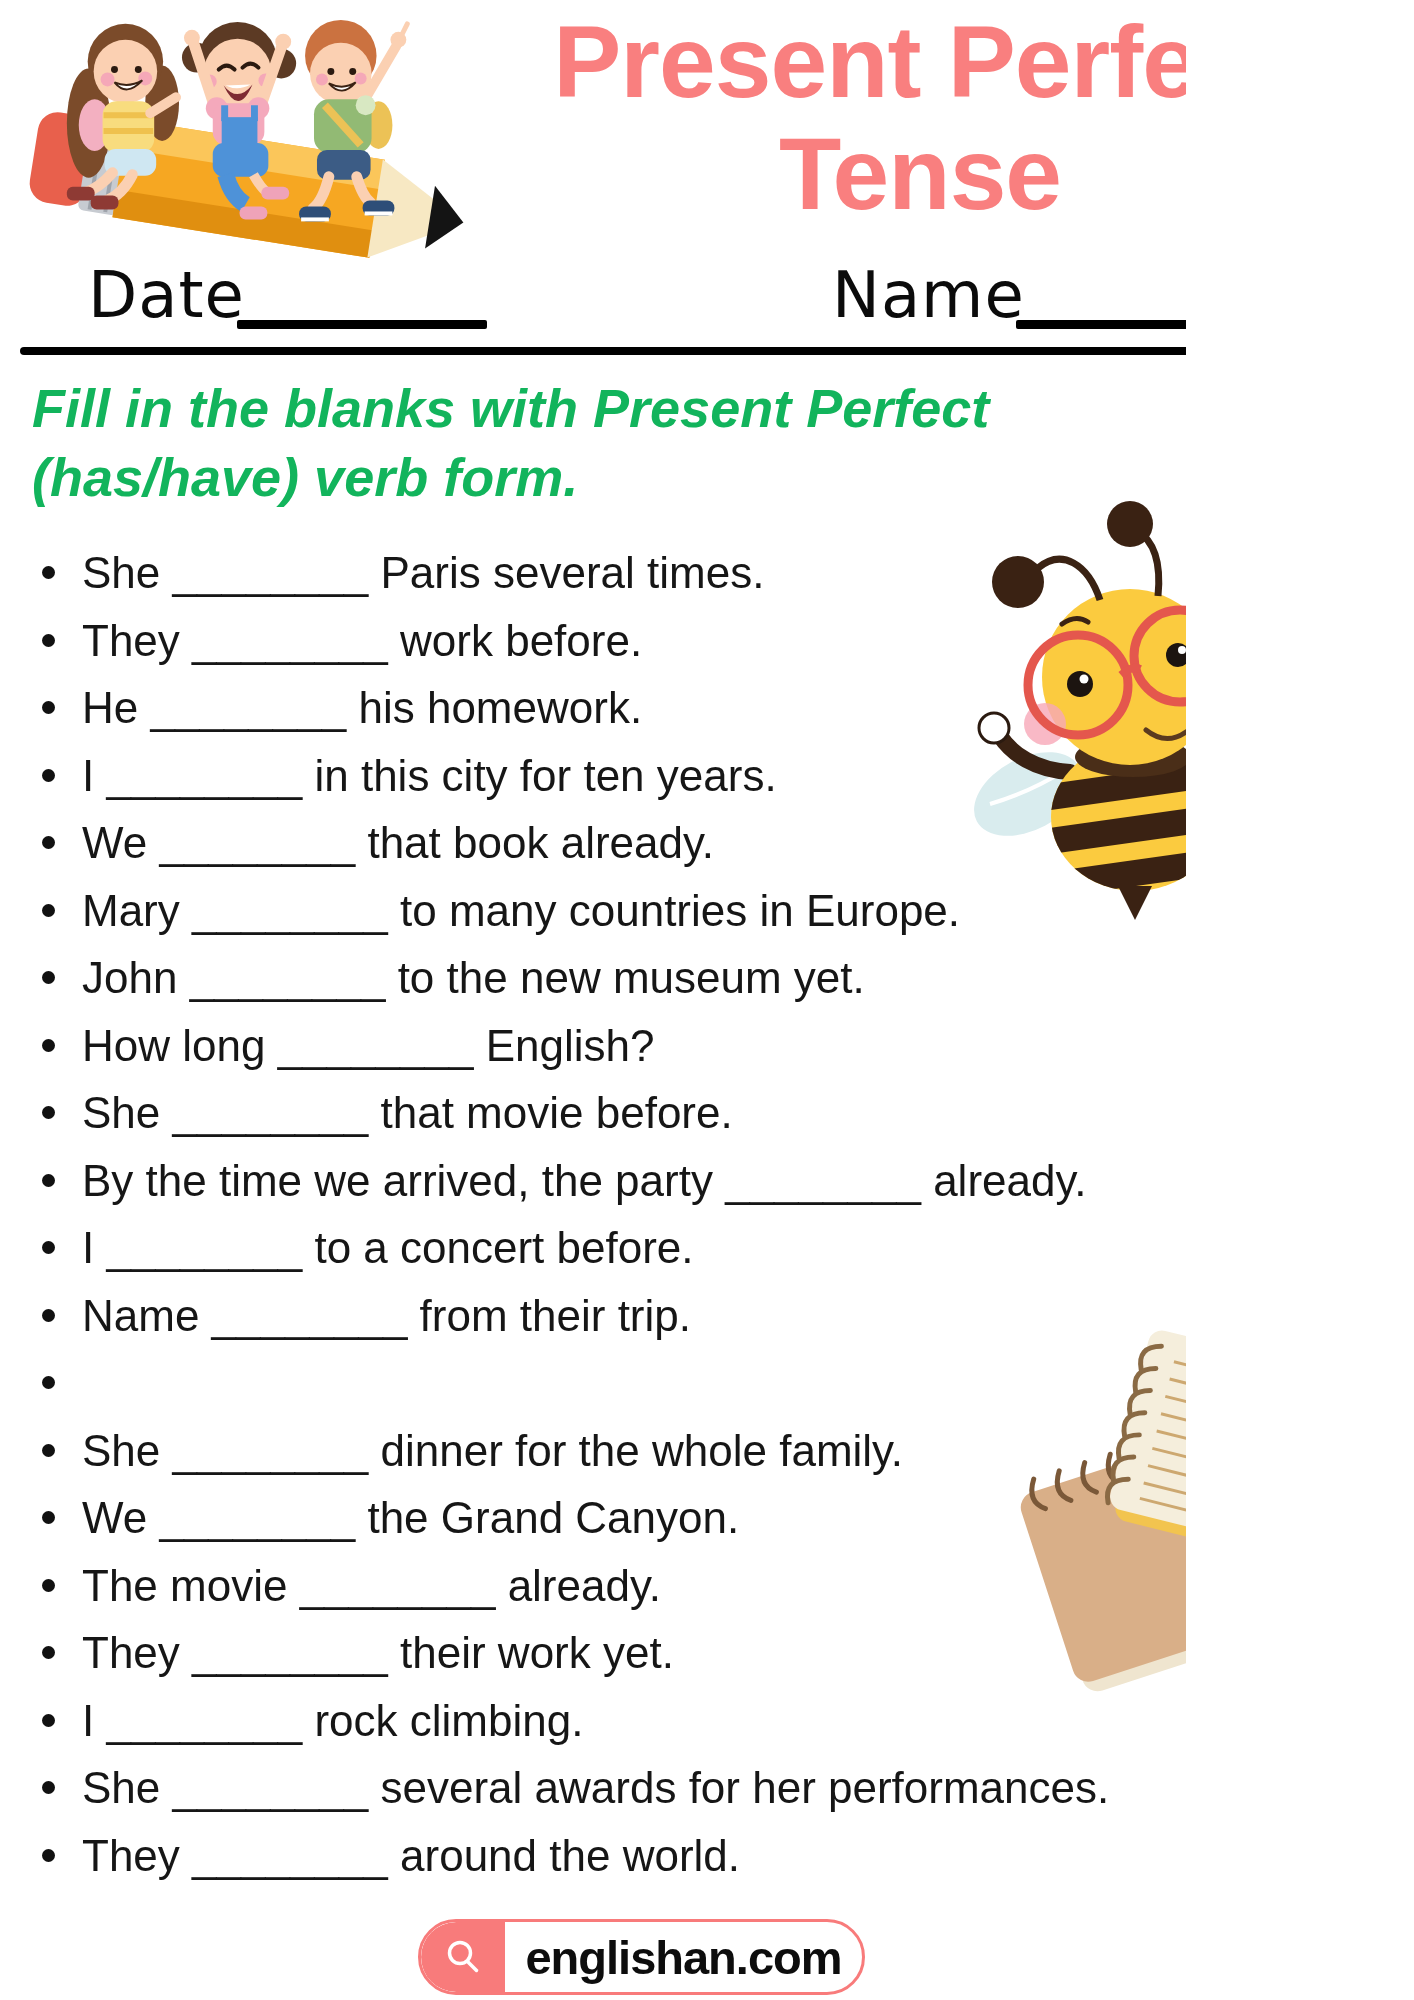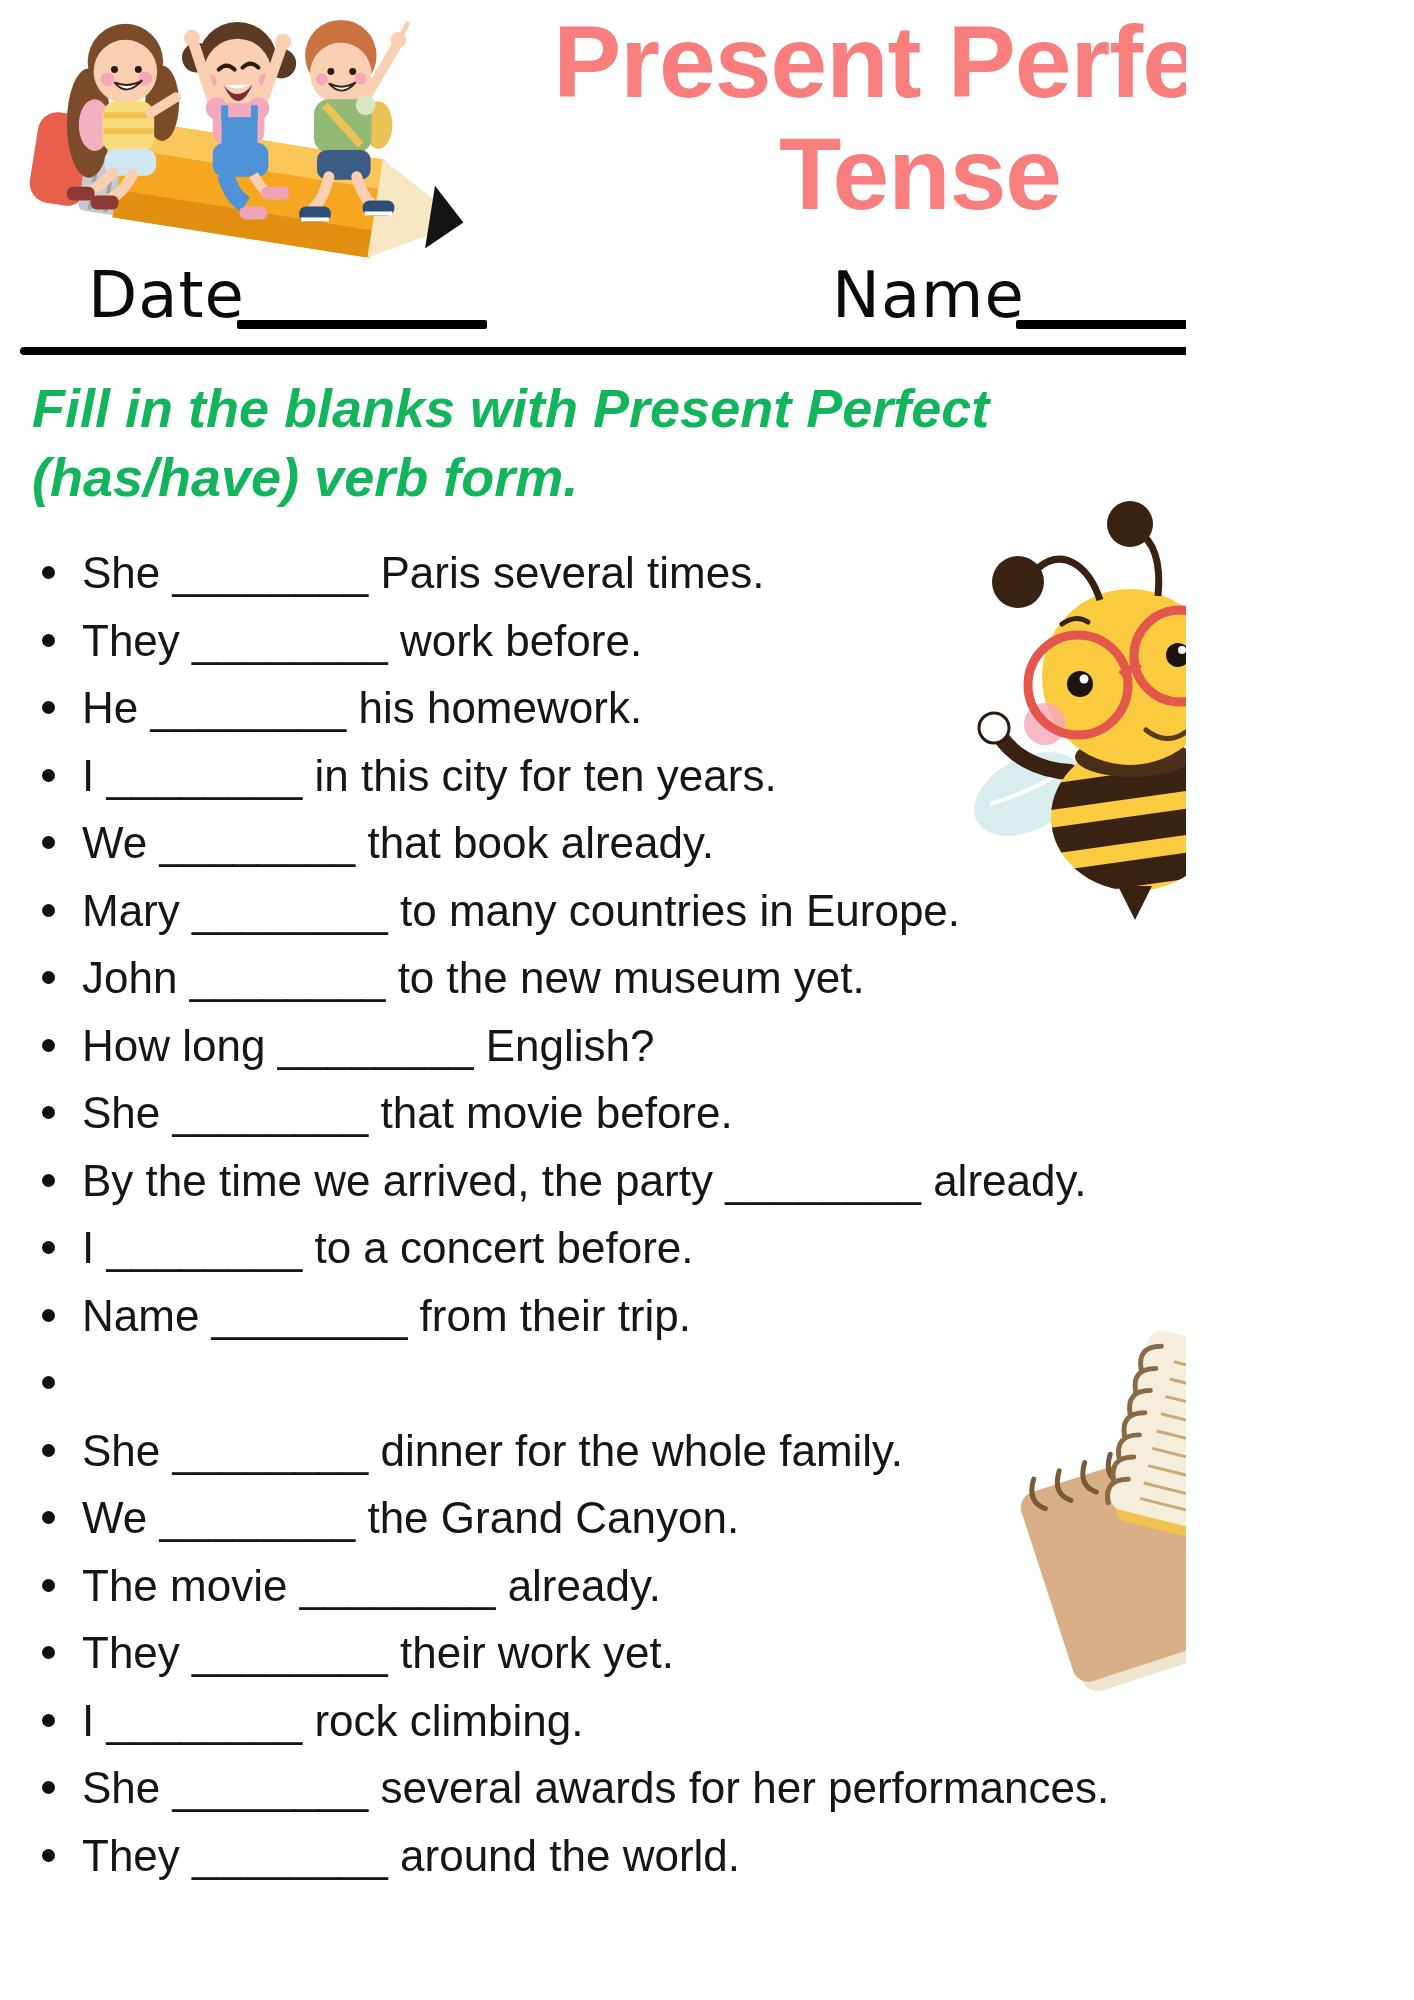--- a/index.html
+++ b/index.html
@@ -283,14 +283,23 @@
         <path d="M134,214 q-24,6 -14,28"></path>
       </g>
     </g>
     <g transform="rotate(20 330 150)">
       <rect x="318" y="50" width="26" height="162" rx="9" fill="#C89B6E"></rect>
       <polygon points="318,210 344,210 331,250" fill="#EBDCC3"></polygon>
       <polygon points="326,236 336,236 331,251" fill="#3A3A3A"></polygon>
     </g>
   </svg>
 
+  <div class="footer-pill">
+    <div class="search-seg">
+      <svg width="42" height="42" viewBox="0 0 42 42" xmlns="http://www.w3.org/2000/svg">
+        <circle cx="18" cy="17" r="10.5" fill="none" stroke="#ffffff" stroke-width="3.5"></circle>
+        <line x1="25.5" y1="25.5" x2="34.5" y2="34.5" stroke="#ffffff" stroke-width="3.5" stroke-linecap="round"></line>
+      </svg>
+    </div>
+    <div class="site-text">englishan.com</div>
+  </div>
 
 </div>
 
 </body></html>

